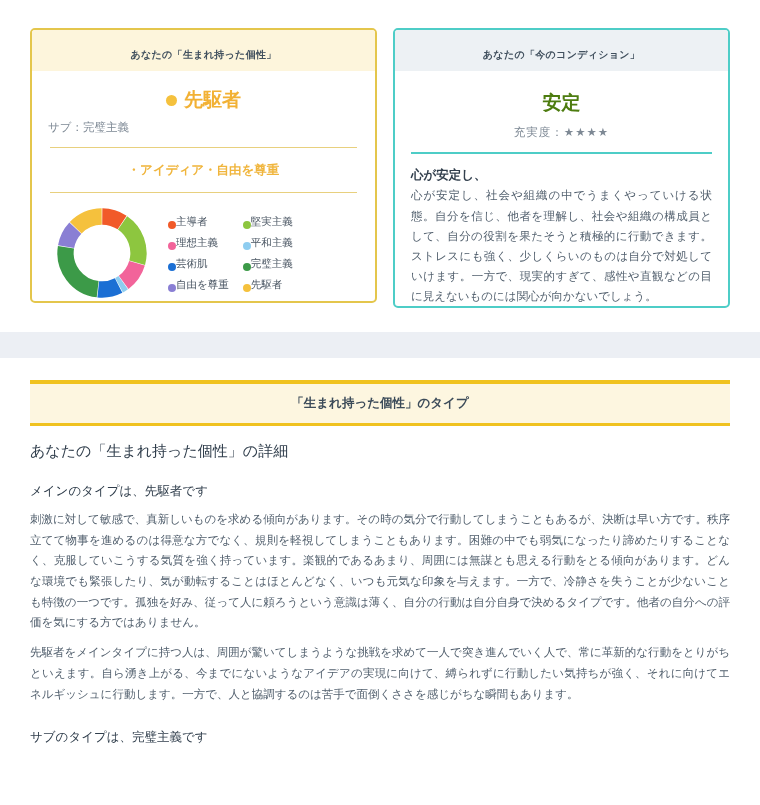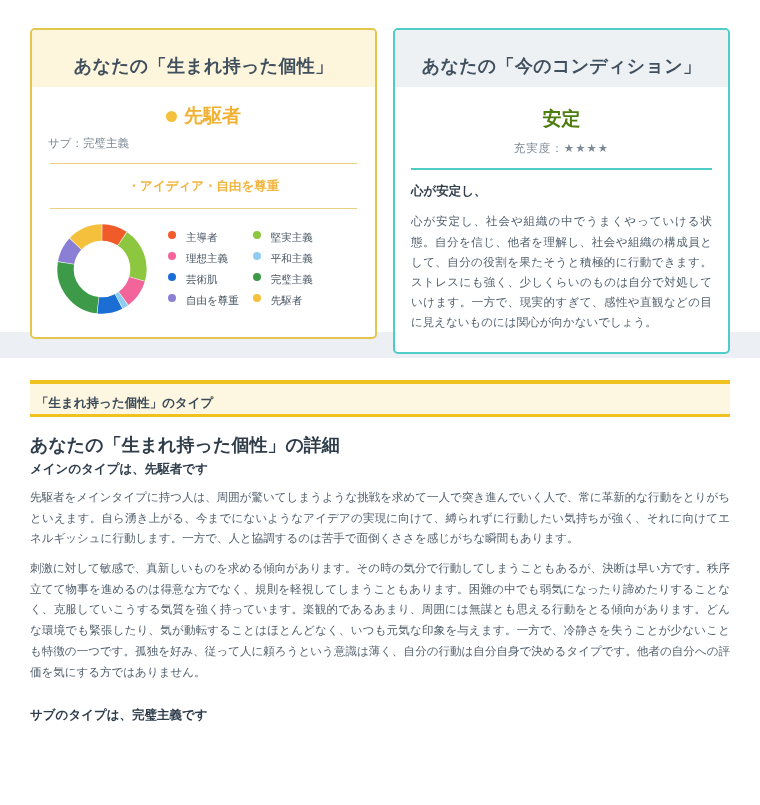--- a/index.html
+++ b/index.html
@@ -38,29 +38,29 @@
   .card-innate {
     width: 348px;
     border: 2px solid #e4c64c;
   }
   .card-condition {
     width: 338px;
     border: 2px solid #4ecdc7;
   }
   .card-head {
     text-align: center;
-    font-size: 18px;
+    font-size: 10px;
     font-weight: bold;
     color: #41505e;
-    padding: 24px 6px 9px 6px;
+    padding: 18px 6px 9px 6px;
     letter-spacing: .3px;
   }
   .card-innate .card-head { background: #fdf5dc; }
   .card-condition .card-head { background: #edf1f4; }
-  .card-body { padding: 14px 16px 20px 16px; border-radius: 16px; }
+  .card-body { padding: 14px 16px 0 16px; border-radius: 16px; }
 
   
   .type-title {
     text-align: center;
     font-size: 19px;
     font-weight: bold;
     color: #f2b134;
     line-height: 1.2;
     margin: 4px 0 0 0;
     display: flex;
@@ -102,21 +102,21 @@
   .donut-wrap { width: 96px; height: 96px; flex: 0 0 96px; }
   .legend {
     display: grid;
     grid-template-columns: auto auto;
     column-gap: 14px;
     row-gap: 7px;
     font-size: 10.5px;
     color: #4a5663;
     padding-left: 8px;
   }
-  .legend-item { display: flex; align-items: flex-start; gap: 10px; white-space: nowrap; }
+  .legend-item { display: flex; align-items: flex-end; gap: 0; white-space: nowrap; }
   .legend-dot { width: 8px; height: 8px; border-radius: 50%; flex: 0 0 8px; }
 
   
   .cond-title {
     text-align: center;
     font-size: 19px;
     font-weight: bold;
     color: #4d7c0f;
     margin-top: 5px;
   }
@@ -130,21 +130,20 @@
   .rule-teal {
     border: none;
     border-top: 2px solid #4ecdc7;
     margin: 12px 0 12px 0;
   }
   .cond-lead {
     font-size: 12.5px;
     font-weight: bold;
     color: #323f4d;
     line-height: 1.55;
-    margin-bottom: 10px;
   }
   .cond-body {
     font-size: 11.5px;
     line-height: 1.75;
     color: #515f6d;
     text-align: justify;
   }
 
   
   .spacer { height: 26px; background: #eceff4; }
@@ -152,45 +151,46 @@
   
   .panel-bottom {
     background: #ffffff;
     padding: 22px 30px 0 30px;
     box-sizing: border-box;
     height: 447px;
   }
   .section-banner {
     border-top: 4px solid #f0c21f;
     background: #fdf6e0;
+    text-align: center;
     font-size: 12.5px;
     font-weight: bold;
     color: #3c4b59;
-    padding: 11px 6px 2px 6px;
+    padding: 11px 6px 11px 6px;
   }
   .intro-text {
     font-size: 11.5px;
     line-height: 1.95;
     color: #515f6d;
     margin: 14px 0 18px 0;
   }
   .divider-gold {
     border: none;
     border-top: 3px solid #f0c21f;
     margin: 0 0 16px 0;
   }
   .h-detail {
-    font-size: 18px;
-    font-weight: bold;
+    font-size: 15px;
+    font-weight: normal;
     color: #2f3d4b;
-    margin-bottom: 4px;
+    margin-bottom: 22px;
   }
   .h-type {
     font-size: 12.5px;
-    font-weight: bold;
+    font-weight: normal;
     color: #2f3d4b;
     margin-bottom: 9px;
   }
   .para {
     font-size: 11.5px;
     line-height: 1.8;
     color: #515f6d;
     text-align: justify;
     margin: 0 0 9px 0;
   }
@@ -303,21 +303,21 @@
 
   <div class="section-banner">「生まれ持った個性」のタイプ</div>
 
 
   <hr class="divider-gold">
 
   <div class="h-detail">あなたの「生まれ持った個性」の詳細</div>
 
   <div class="h-type">メインのタイプは、先駆者です</div>
 
+  <p class="para">刺激に対して敏感で、真新しいものを求める傾向があります。その時の気分で行動してしまうこともあるが、決断は早い方です。秩序立てて物事を進めるのは得意な方でなく、規則を軽視してしまうこともあります。困難の中でも弱気になったり諦めたりすることなく、克服していこうする気質を強く持っています。楽観的であるあまり、周囲には無謀とも思える行動をとる傾向があります。どんな環境でも緊張したり、気が動転することはほとんどなく、いつも元気な印象を与えます。一方で、冷静さを失うことが少ないことも特徴の一つです。孤独を好み、従って人に頼ろうという意識は薄く、自分の行動は自分自身で決めるタイプです。他者の自分への評価を気にする方ではありません。</p>
+
   <p class="para">先駆者をメインタイプに持つ人は、周囲が驚いてしまうような挑戦を求めて一人で突き進んでいく人で、常に革新的な行動をとりがちといえます。自ら湧き上がる、今までにないようなアイデアの実現に向けて、縛られずに行動したい気持ちが強く、それに向けてエネルギッシュに行動します。一方で、人と協調するのは苦手で面倒くささを感じがちな瞬間もあります。</p>
 
-  <p class="para">刺激に対して敏感で、真新しいものを求める傾向があります。その時の気分で行動してしまうこともあるが、決断は早い方です。秩序立てて物事を進めるのは得意な方でなく、規則を軽視してしまうこともあります。困難の中でも弱気になったり諦めたりすることなく、克服していこうする気質を強く持っています。楽観的であるあまり、周囲には無謀とも思える行動をとる傾向があります。どんな環境でも緊張したり、気が動転することはほとんどなく、いつも元気な印象を与えます。一方で、冷静さを失うことが少ないことも特徴の一つです。孤独を好み、従って人に頼ろうという意識は薄く、自分の行動は自分自身で決めるタイプです。他者の自分への評価を気にする方ではありません。</p>
-
   <div class="block-gap"></div>
 
   <div class="h-type">サブのタイプは、完璧主義です</div>
 
 </div>
 
 </body></html>

